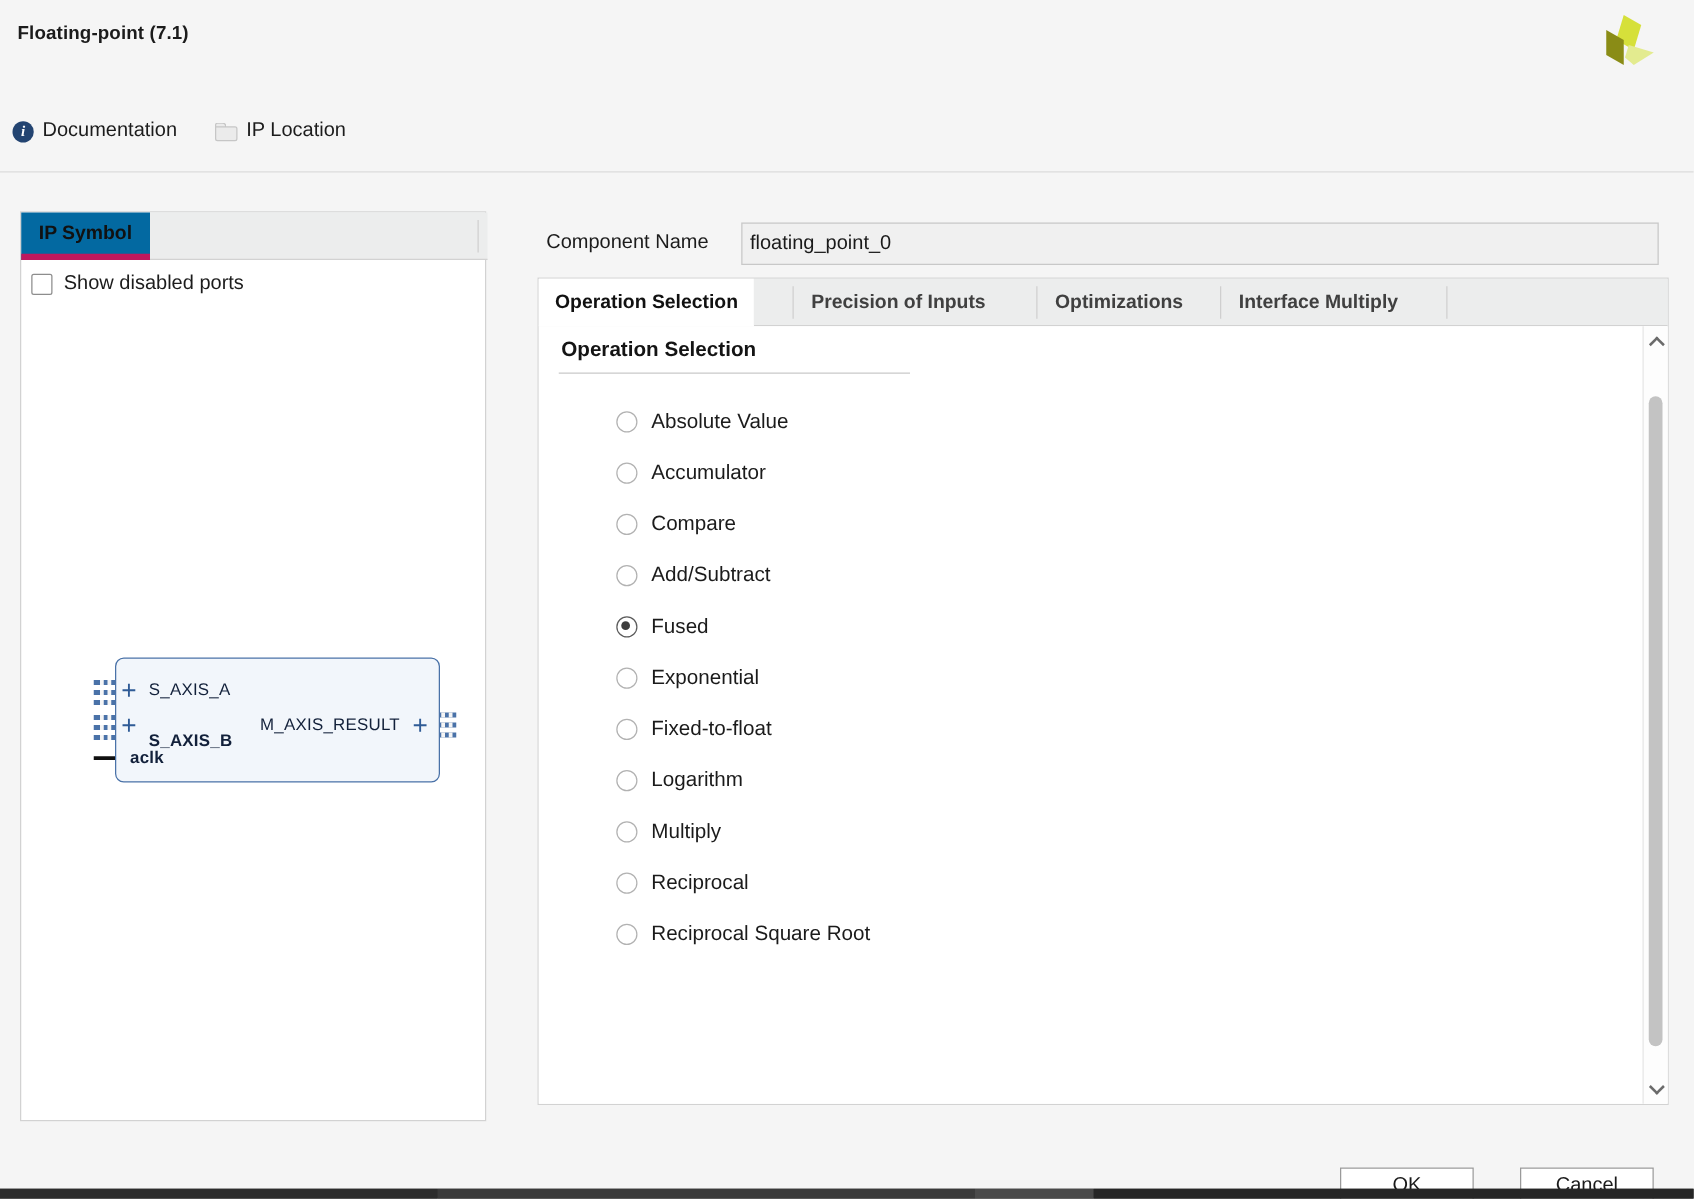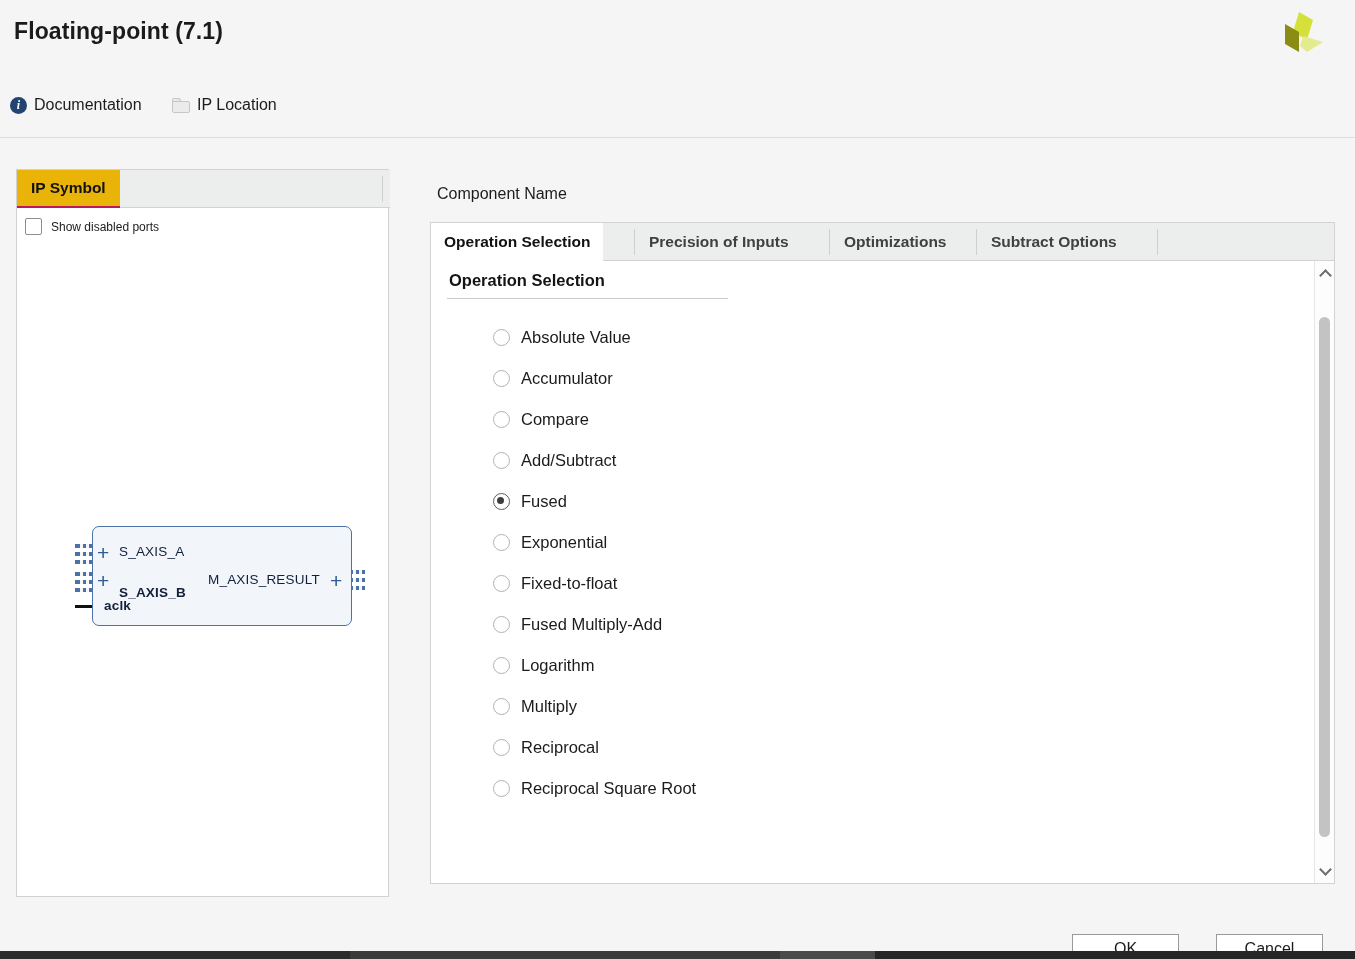--- a/index.html
+++ b/index.html
@@ -8,21 +8,21 @@
     background: #f5f5f5;
     font-family: "Liberation Sans", sans-serif;
     overflow: hidden;
   }
   .app { position: relative; width: 1355px; height: 959px; background: #f5f5f5; }
 
   
   .title-bar { position: absolute; left: 0; top: 0; width: 1355px; height: 78px; }
   .dlg-title {
     position: absolute; left: 14px; top: 18px;
-    font-size: 23px; font-weight: bold; color: #1b1b1b;
+    font-size: 15px; font-weight: bold; color: #1b1b1b;
     letter-spacing: .1px;
   }
   .brand-logo { position: absolute; right: 28px; top: 10px; width: 54px; height: 48px; }
 
   
   .toolbar { position: absolute; left: 0; top: 88px; width: 1355px; height: 44px; }
   .tb-item {
     position: absolute; display: flex; align-items: center; gap: 7px;
     font-size: 16px; color: #1c1c1c; cursor: default;
   }
@@ -53,29 +53,29 @@
   }
   .lp-tabstrip {
     position: absolute; left: 0; top: 0; width: 373px; height: 38px;
     background: #eceded; border-bottom: 1px solid #d2d2d2;
   }
   .lp-tab {
     position: absolute; top: 0; height: 38px; display: flex; align-items: center;
     font-size: 15.5px; font-weight: bold; padding: 0 14px; cursor: default;
   }
   .lp-tab.active {
-    left: 0; background: #eab308; color: #111; border-bottom: 2px solid #be185d; justify-content: center;
+    left: 0; background: #0369a1; color: #111; border-bottom: 5px solid #be185d; justify-content: center;
   }
   .lp-tab.inactive { left: 124px; color: #8e8e8e; }
   .lp-tab-sep { position: absolute; left: 365px; top: 6px; width: 1px; height: 26px; background: #cfcfcf; }
 
   .lp-checkrow {
     position: absolute; left: 8px; top: 48px;
     display: flex; align-items: center; gap: 9px;
-    font-size: 12px; color: #1c1c1c; cursor: default;
+    font-size: 16px; color: #1c1c1c; cursor: default;
   }
   .cbox {
     width: 17px; height: 17px; background: #fff;
     border: 1.6px solid #8d8d8d; border-radius: 2px;
   }
 
   
   .ip-symbol { position: absolute; left: 58px; top: 351px; width: 290px; height: 105px; }
   .ip-block {
     position: absolute; left: 17px; top: 5px; width: 260px; height: 100px;
@@ -281,38 +281,39 @@
 
       <span class="port-lbl port-a">S_AXIS_A</span>
       <span class="port-lbl port-b">S_AXIS_B</span>
       <span class="port-lbl port-r">M_AXIS_RESULT</span>
       <span class="port-lbl clk-lbl">aclk</span>
     </div>
   </div>
 
   <div class="comp-row">
     <span class="comp-label">Component Name</span>
+    <input class="comp-input" value="floating_point_0" style="">
   </div>
 
   <div class="right-panel">
     <div class="rp-tabstrip">
       <div class="rp-tab active" style="left:0px">
           <span>Operation Selection</span>
         </div>
       <div class="rp-tabsep" style="left:203px"></div>
       <div class="rp-tab inactive" style="left:205px">
           <span>Precision of Inputs</span>
         </div>
       <div class="rp-tabsep" style="left:398px"></div>
       <div class="rp-tab inactive" style="left:400px">
           <span>Optimizations</span>
         </div>
       <div class="rp-tabsep" style="left:545px"></div>
       <div class="rp-tab inactive" style="left:547px">
-          <span>Subtract Options</span>
+          <span>Interface Multiply</span>
         </div>
       <div class="rp-tabsep" style="left:726px"></div>
     </div>
 
     <div class="rp-body">
       <div class="section-title">Operation Selection</div>
       <div class="section-rule"></div>
       <div class="radio-list">
           <div class="radio-row">
             <span class="radio"></span>
@@ -334,24 +335,20 @@
             <span class="radio sel"></span>
             <span>Fused</span>
           </div>
           <div class="radio-row">
             <span class="radio"></span>
             <span>Exponential</span>
           </div>
           <div class="radio-row">
             <span class="radio"></span>
             <span>Fixed-to-float</span>
-          </div>
-          <div class="radio-row">
-            <span class="radio"></span>
-            <span>Fused Multiply-Add</span>
           </div>
           <div class="radio-row">
             <span class="radio"></span>
             <span>Logarithm</span>
           </div>
           <div class="radio-row">
             <span class="radio"></span>
             <span>Multiply</span>
           </div>
           <div class="radio-row">

